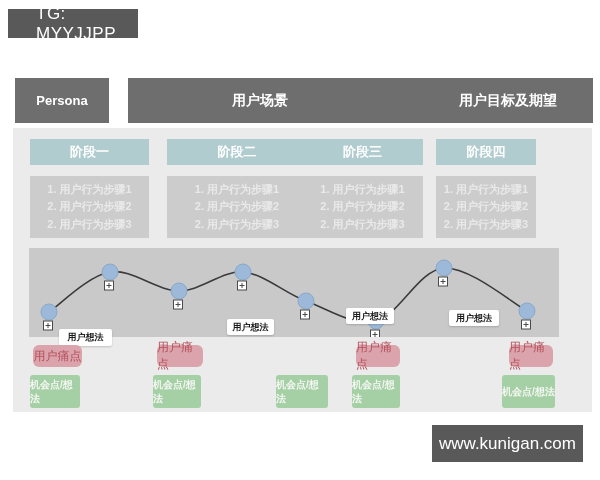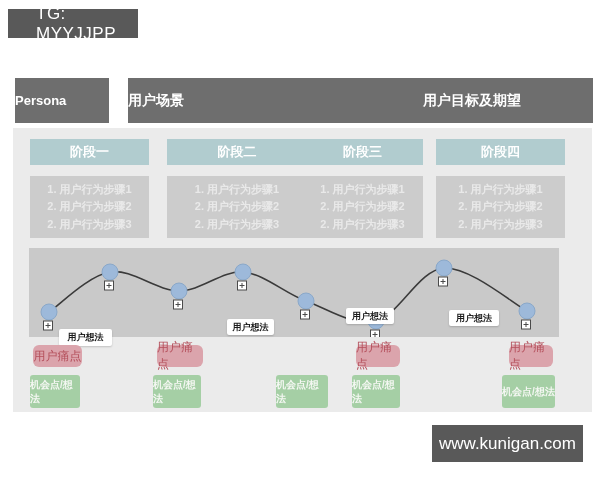--- a/index.html
+++ b/index.html
@@ -9,21 +9,21 @@
     overflow:hidden;
   }
   .abs{position:absolute;box-sizing:border-box;}
   .tg-box{
     left:8px;top:9px;width:130px;height:29px;background:#595959;
     color:#ffffff;font-size:17px;display:flex;align-items:center;
     padding-left:28px;letter-spacing:0.5px;
   }
   .hdr{
     top:78px;height:45px;background:#6e6e6e;color:#ffffff;
-    display:flex;align-items:center;
+    display:flex;align-items:center;justify-content:center;
     font-weight:bold;font-size:14px;
   }
   .hdr.persona{left:15px;width:94px;font-size:13px;}
   .hdr.scene{left:128px;width:264px;}
   .hdr.goals{left:388px;width:205px;padding-left:35px;}
   .container{
     left:13px;top:128px;width:579px;height:284px;background:#ebebeb;
   }
   
   .stage{
@@ -32,21 +32,21 @@
     font-weight:bold;font-size:13px;
   }
   .steps{
     top:48px;height:62px;background:#cccccc;color:#e9e9e9;
     display:flex;flex-direction:column;align-items:center;justify-content:center;
     font-size:11px;font-weight:bold;line-height:1.55;
   }
   .col1{left:17px;width:119px;}
   .col2{left:154px;width:140px;}
   .col3{left:289px;width:121px;}
-  .col4{left:423px;width:129px;}
+  .col4{left:423px;width:100px;}
   .curve-panel{
     left:16px;top:120px;width:530px;height:89px;background:#c9c9c9;
   }
   .curve-panel svg{position:absolute;left:0;top:0;}
   .thought{
     background:#ffffff;color:#1c1c1c;font-size:9px;font-weight:bold;
     display:flex;align-items:center;justify-content:center;
     border-radius:2px;box-shadow:0 1px 2px rgba(0,0,0,0.18);margin-top:26px;
   }
   .pain{

